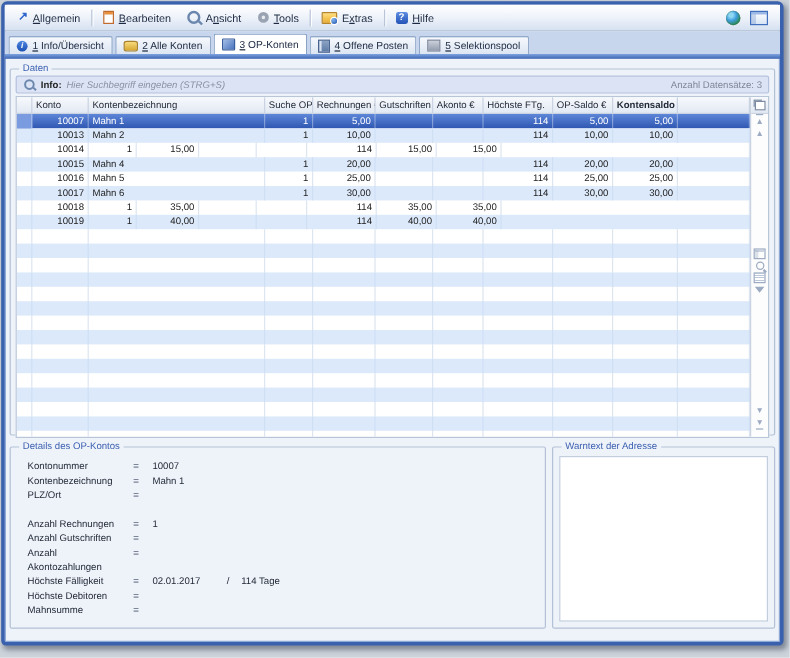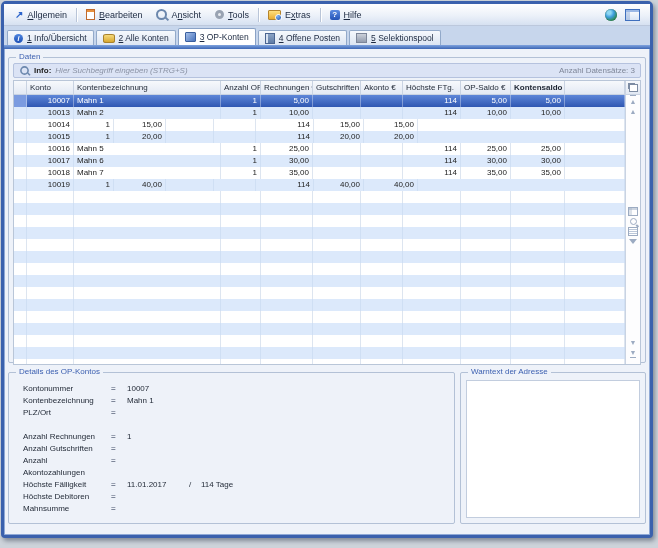--- a/index.html
+++ b/index.html
@@ -199,21 +199,21 @@
         <span class="search-placeholder">Hier Suchbegriff eingeben (STRG+S)</span>
         <span class="search-count">Anzahl Datensätze: 3</span>
       </div>
 
       <div class="grid">
         <div class="grid-main" id="grid-main">
             <div class="grow header">
               <div class="gcell" style="width: 13px;"></div>
               <div class="gcell" style="width: 47px; text-align: left;">Konto</div>
               <div class="gcell" style="width: 147px; text-align: left;">Kontenbezeichnung</div>
-              <div class="gcell" style="width: 40px; text-align: right;">Anzahl OP</div>
+              <div class="gcell" style="width: 40px; text-align: right;">Suche OP</div>
               <div class="gcell" style="width: 52px; text-align: left;">Rechnungen €</div>
               <div class="gcell" style="width: 48px; text-align: left;">Gutschriften €</div>
               <div class="gcell" style="width: 42px; text-align: left;">Akonto €</div>
               <div class="gcell" style="width: 58px; text-align: left;">Höchste FTg.</div>
               <div class="gcell" style="width: 50px; text-align: left;">OP-Saldo €</div>
               <div class="gcell" style="width: 54px; text-align: right; font-weight: bold;">Kontensaldo €</div>
               <div class="gcell" style="flex: 1 1 0%;"></div>
             </div>
             <div class="grow selected">
               <div class="gcell selcell" style="width: 13px;"></div>
@@ -249,20 +249,21 @@
               <div class="gcell" style="width: 48px; text-align: right;"></div>
               <div class="gcell" style="width: 42px; text-align: right;"></div>
               <div class="gcell" style="width: 58px; text-align: right;">114</div>
               <div class="gcell" style="width: 50px; text-align: right;">15,00</div>
               <div class="gcell" style="width: 54px; text-align: right;">15,00</div>
               <div class="gcell" style="flex: 1 1 0%;"></div>
             </div>
             <div class="grow odd">
               <div class="gcell selcell" style="width: 13px;"></div>
               <div class="gcell" style="width: 47px; text-align: right;">10015</div>
+              <div class="gcell" style="width: 147px; text-align: left;">Mahn 4</div>
               <div class="gcell" style="width: 40px; text-align: right;">1</div>
               <div class="gcell" style="width: 52px; text-align: right;">20,00</div>
               <div class="gcell" style="width: 48px; text-align: right;"></div>
               <div class="gcell" style="width: 42px; text-align: right;"></div>
               <div class="gcell" style="width: 58px; text-align: right;">114</div>
               <div class="gcell" style="width: 50px; text-align: right;">20,00</div>
               <div class="gcell" style="width: 54px; text-align: right;">20,00</div>
               <div class="gcell" style="flex: 1 1 0%;"></div>
             </div>
             <div class="grow">
@@ -287,21 +288,20 @@
               <div class="gcell" style="width: 48px; text-align: right;"></div>
               <div class="gcell" style="width: 42px; text-align: right;"></div>
               <div class="gcell" style="width: 58px; text-align: right;">114</div>
               <div class="gcell" style="width: 50px; text-align: right;">30,00</div>
               <div class="gcell" style="width: 54px; text-align: right;">30,00</div>
               <div class="gcell" style="flex: 1 1 0%;"></div>
             </div>
             <div class="grow">
               <div class="gcell selcell" style="width: 13px;"></div>
               <div class="gcell" style="width: 47px; text-align: right;">10018</div>
-              <div class="gcell" style="width: 147px; text-align: left;">Mahn 7</div>
               <div class="gcell" style="width: 40px; text-align: right;">1</div>
               <div class="gcell" style="width: 52px; text-align: right;">35,00</div>
               <div class="gcell" style="width: 48px; text-align: right;"></div>
               <div class="gcell" style="width: 42px; text-align: right;"></div>
               <div class="gcell" style="width: 58px; text-align: right;">114</div>
               <div class="gcell" style="width: 50px; text-align: right;">35,00</div>
               <div class="gcell" style="width: 54px; text-align: right;">35,00</div>
               <div class="gcell" style="flex: 1 1 0%;"></div>
             </div>
             <div class="grow odd">
@@ -571,21 +571,21 @@
             </div>
             <div class="dfield">
               <span class="dlabel">Anzahl Akontozahlungen</span>
               <span class="deq">=</span>
               <span class="dval"></span>
             </div>
             <div class="dgap"></div>
             <div class="dfield">
               <span class="dlabel">Höchste Fälligkeit</span>
               <span class="deq">=</span>
-              <span class="dval">11.01.2017</span>
+              <span class="dval">02.01.2017</span>
               <span class="dsep">/</span>
               <span>114 Tage</span>
             </div>
             <div class="dfield">
               <span class="dlabel">Höchste Debitoren</span>
               <span class="deq">=</span>
               <span class="dval"></span>
             </div>
             <div class="dfield">
               <span class="dlabel">Mahnsumme</span>

